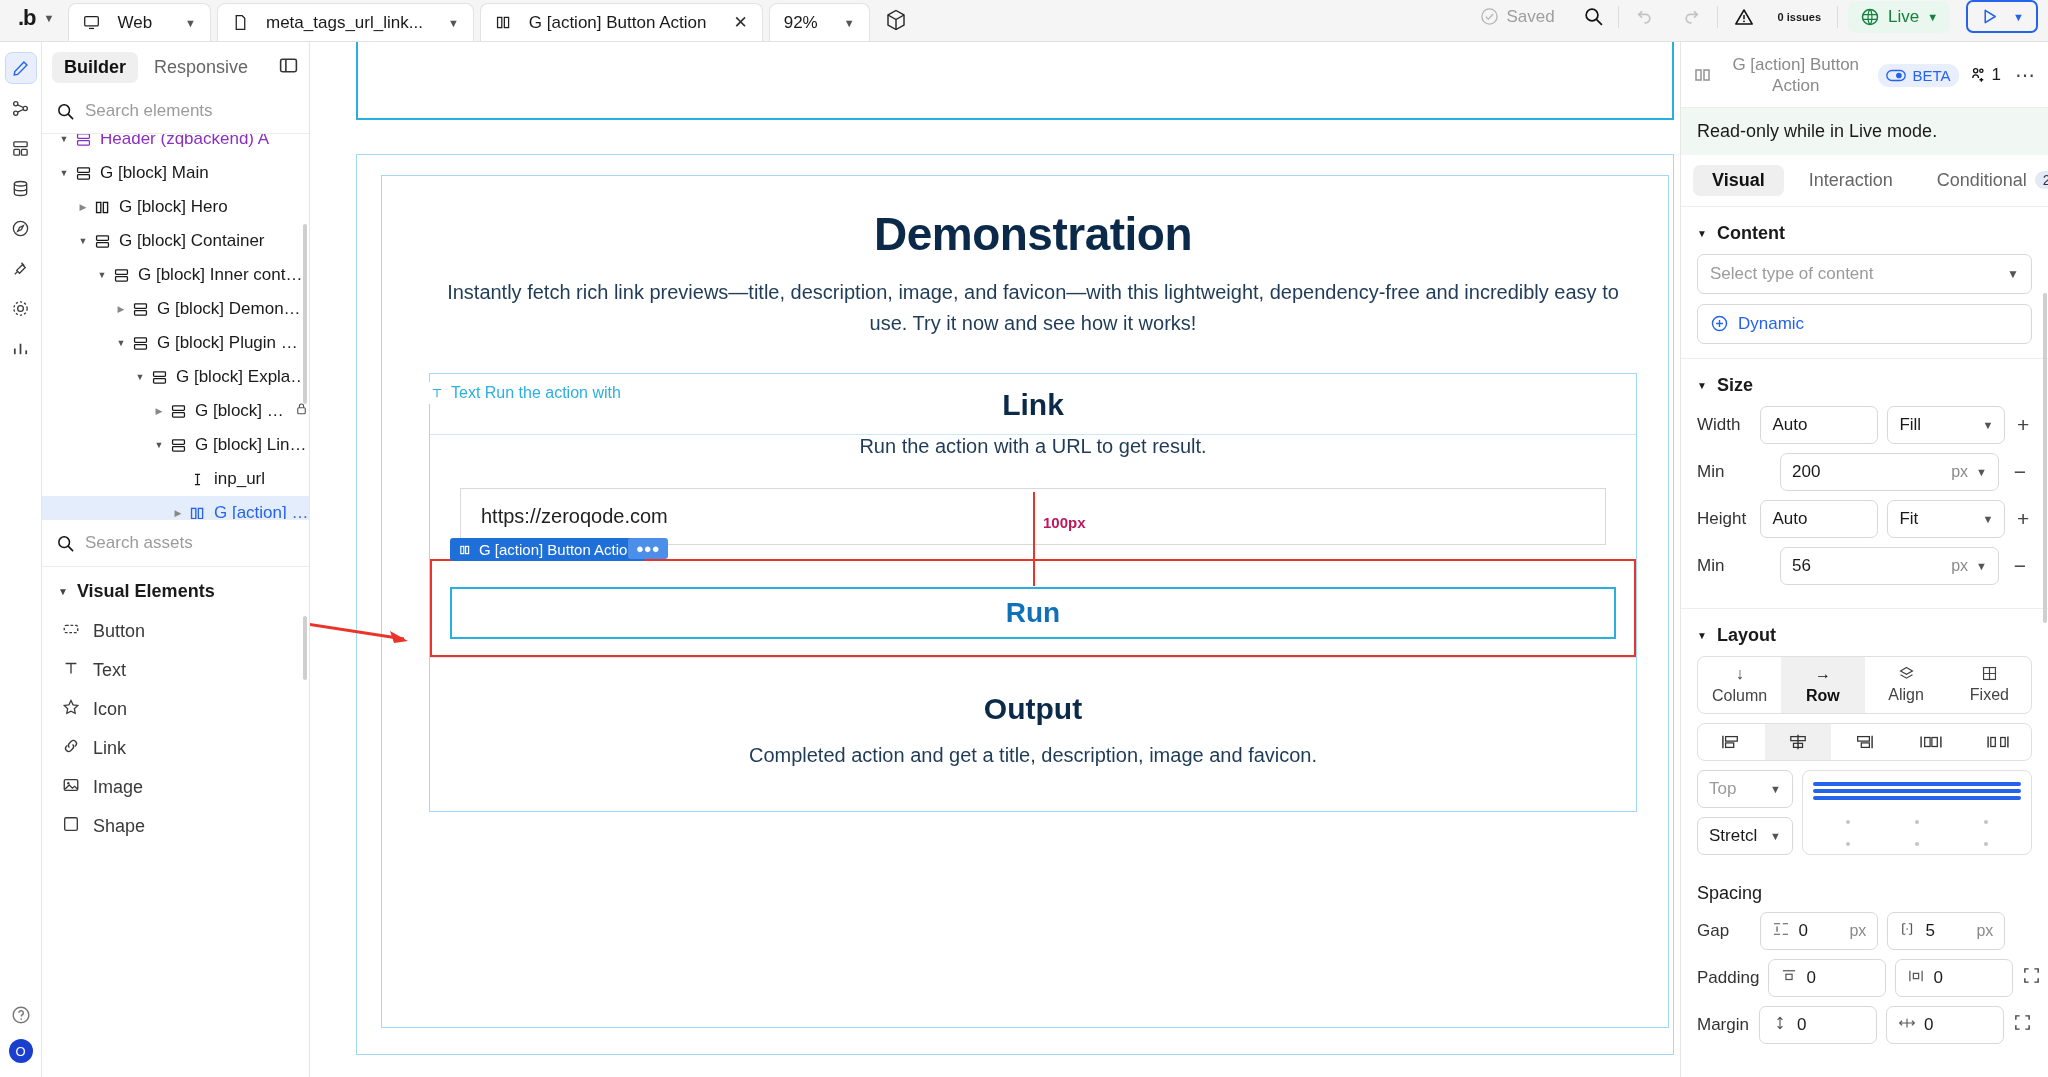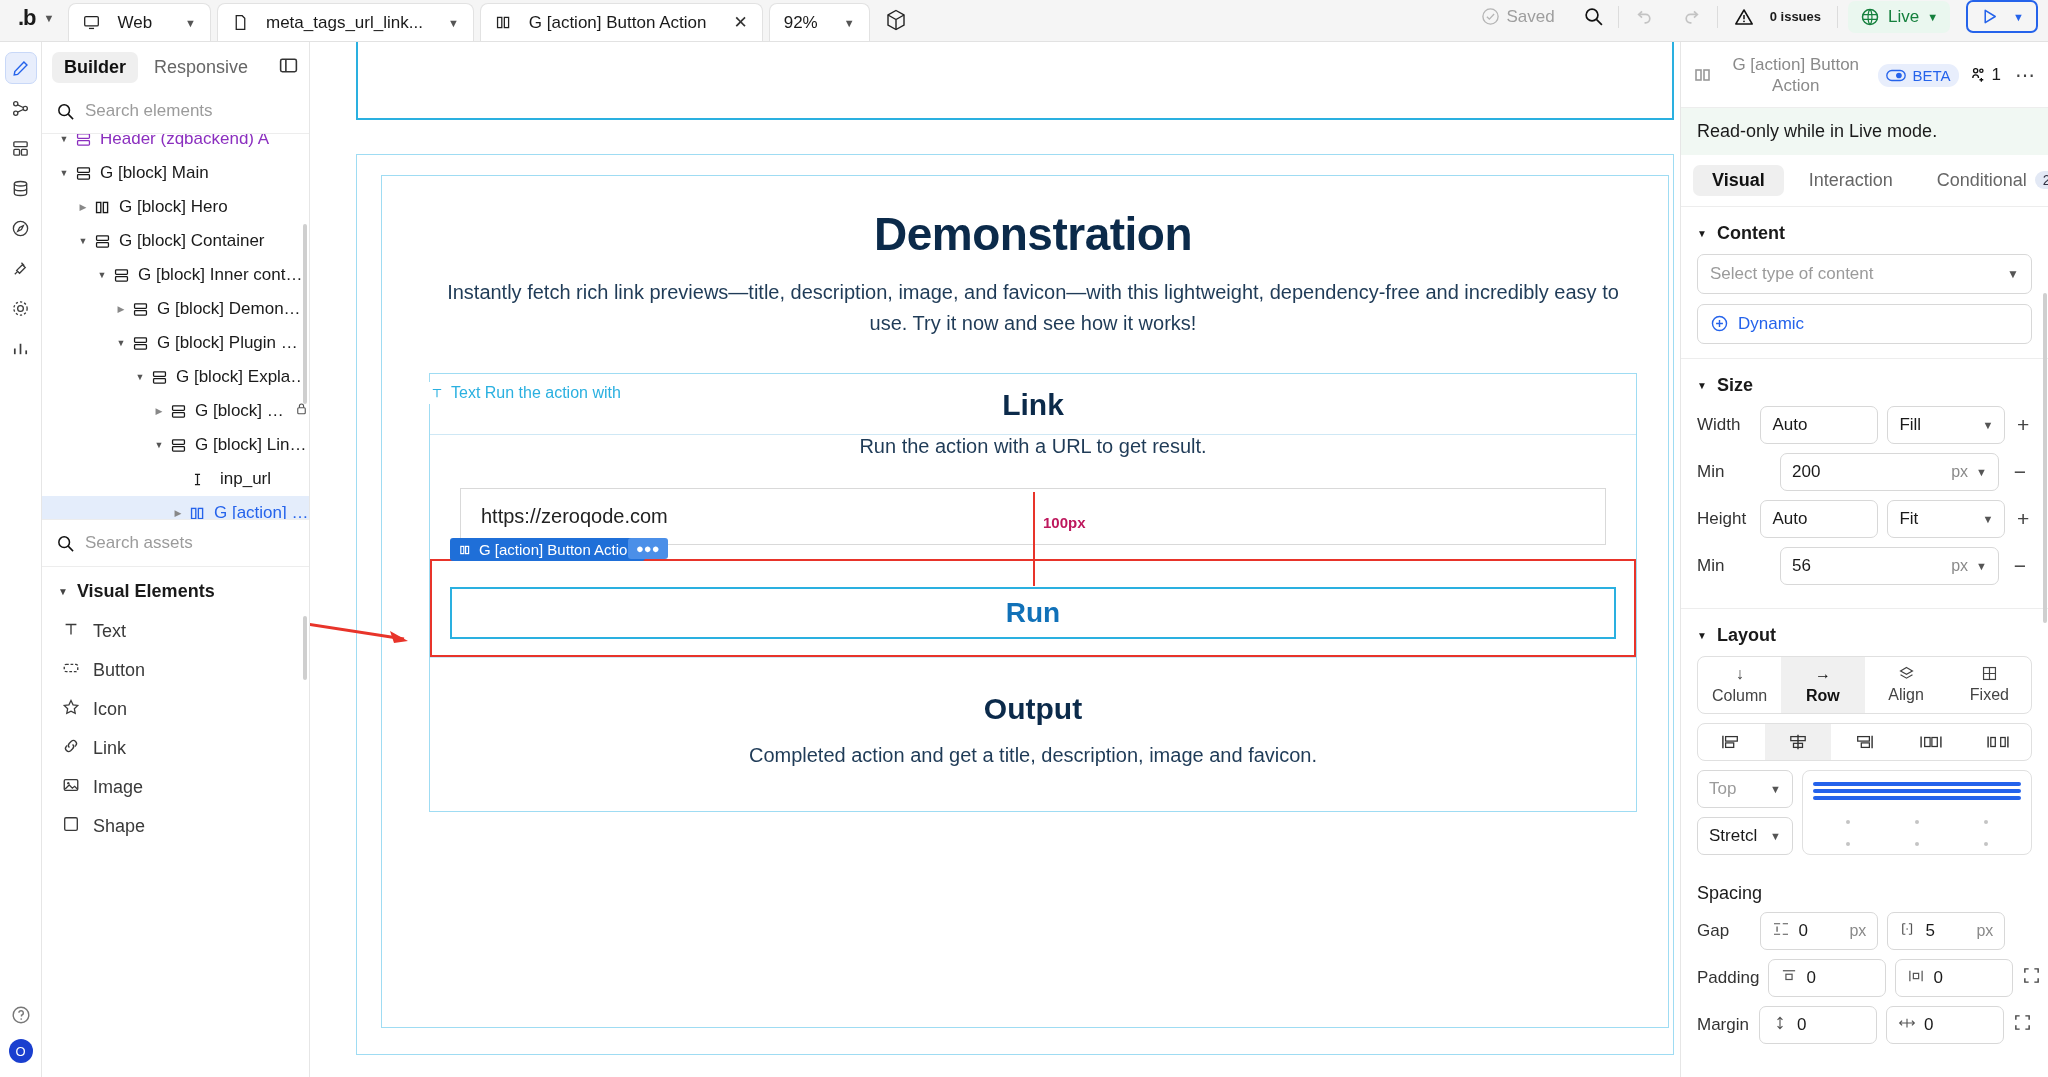--- a/index.html
+++ b/index.html
@@ -30,21 +30,21 @@
   .tab .tlabel { max-width:200px; overflow:hidden; text-overflow:ellipsis;margin-left:8px; }
   .tab-x { color:#333; font-size:17px; margin-left:18px; }
   .zoom-tab { display:flex; align-items:center; gap:26px; height:38px; padding:0 14px;
     background:#fff; border:1px solid #e2e2e2; border-bottom:none; border-radius:8px 8px 0 0;
     font-size:17px; margin-right:14px;}
   .cube { margin-bottom:9px; }
   .top-right { margin-left:auto; display:flex; align-items:center; gap:0; padding:0 10px 8px 0; }
   .saved { display:flex; align-items:center; gap:7px; color:#9e9e9e; font-size:17px; padding:0 14px; }
   .tb-ico { padding:0 14px; display:flex; align-items:center; }
   .vline { width:1px; height:22px; background:#dcdcdc; }
-  .issues { display:flex; align-items:center; gap:16px; font-size:13px; font-weight:700; padding:0 16px;text-align:center; }
+  .issues { display:flex; align-items:center; gap:24px; font-size:11px; font-weight:700; padding:0 16px;text-align:center; }
   .live { display:flex; align-items:center; gap:8px; background:#eaf7ef; color:#15803d;
     font-size:17px; padding:6px 12px; border-radius:7px; margin:0 10px; font-weight:500;}
   .play { display:flex; align-items:center; gap:14px; border:2px solid #2563eb; border-radius:7px;
     padding:5px 12px; color:#2563eb; margin-left:6px; }
 
   
   .main { display:flex; flex:1; min-height:0; }
 
   
   .rail { width:42px; background:#fff; border-right:1px solid #e6e6e6;
@@ -466,21 +466,21 @@
             <span class="tlabel2" style="margin-left:6px">G [block] Link ...</span>
           </div>
           <div class="trow">
             <span style="width:128px;flex:0 0 128px"></span>
             <span class="caret "></span>
             <span class="tico">
               <svg width="17" height="17" viewBox="0 0 20 20">
                 <path d="M7 4h6M7 16h6M10 4v12" stroke="currentColor" stroke-width="1.5" fill="none"></path>
               </svg>
             </span>
-            <span class="tlabel2" style="margin-left:12px">inp_url</span>
+            <span class="tlabel2" style="margin-left:6px">inp_url</span>
           </div>
           <div class="trow sel blue">
             <span style="width:128px;flex:0 0 128px"></span>
             <span class="caret ">▶</span>
             <span class="tico">
               <svg width="17" height="17" viewBox="0 0 20 20">
                 <rect x="3" y="4" width="5" height="12" fill="none" stroke="currentColor" stroke-width="1.6"></rect>
                 <rect x="11" y="4" width="5" height="12" fill="none" stroke="currentColor" stroke-width="1.6"></rect>
               </svg>
             </span>
@@ -497,29 +497,29 @@
       </div>
 
       <div class="ve-head">
         <span style="font-size:10px;color:#444">▼</span>
         <span>Visual Elements</span>
       </div>
       <div class="ve-list" id="ve-list">
         <div class="ve-scroll"></div>
       <div class="ve-item">
             <span><svg width="18" height="18" viewBox="0 0 20 20">
+                <rect x="2.5" y="6" width="15" height="8" rx="2" fill="none" stroke="#3a3a3a" stroke-width="1.5" stroke-dasharray="3 2"></rect>
+              </svg></span>
+            <span>Button</span>
+          </div>
+          <div class="ve-item">
+            <span><svg width="18" height="18" viewBox="0 0 20 20">
                 <path d="M4 5h12M10 5v11" fill="none" stroke="#3a3a3a" stroke-width="1.5"></path>
               </svg></span>
             <span>Text</span>
-          </div>
-          <div class="ve-item">
-            <span><svg width="18" height="18" viewBox="0 0 20 20">
-                <rect x="2.5" y="6" width="15" height="8" rx="2" fill="none" stroke="#3a3a3a" stroke-width="1.5" stroke-dasharray="3 2"></rect>
-              </svg></span>
-            <span>Button</span>
           </div>
           <div class="ve-item">
             <span><svg width="18" height="18" viewBox="0 0 20 20">
                 <path d="M10 2.8 12.3 7.6 17.5 8.3 13.7 11.9 14.7 17 10 14.6 5.3 17 6.3 11.9 2.5 8.3 7.7 7.6z" fill="none" stroke="#3a3a3a" stroke-width="1.4"></path>
               </svg></span>
             <span>Icon</span>
           </div>
           <div class="ve-item">
             <span><svg width="18" height="18" viewBox="0 0 20 20">
                 <path d="M8.2 11.8a3.4 3.4 0 0 1 0-4.8l2.2-2.2a3.4 3.4 0 0 1 4.8 4.8l-1 1" fill="none" stroke="#3a3a3a" stroke-width="1.5"></path>

